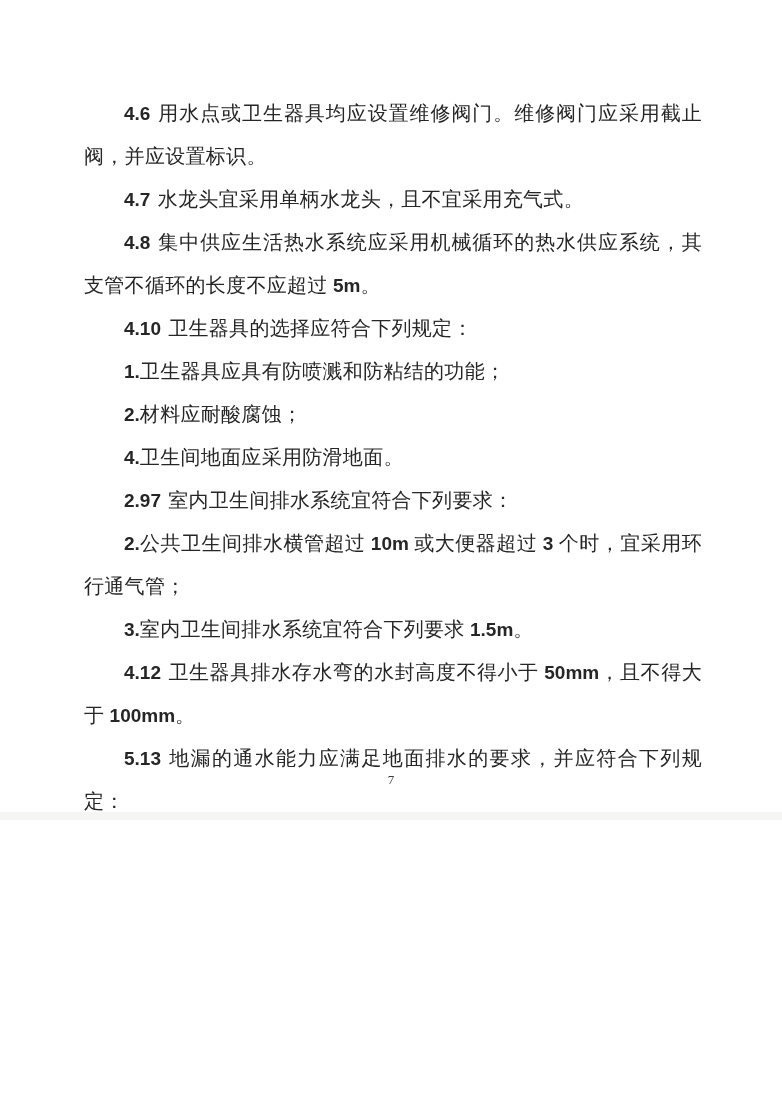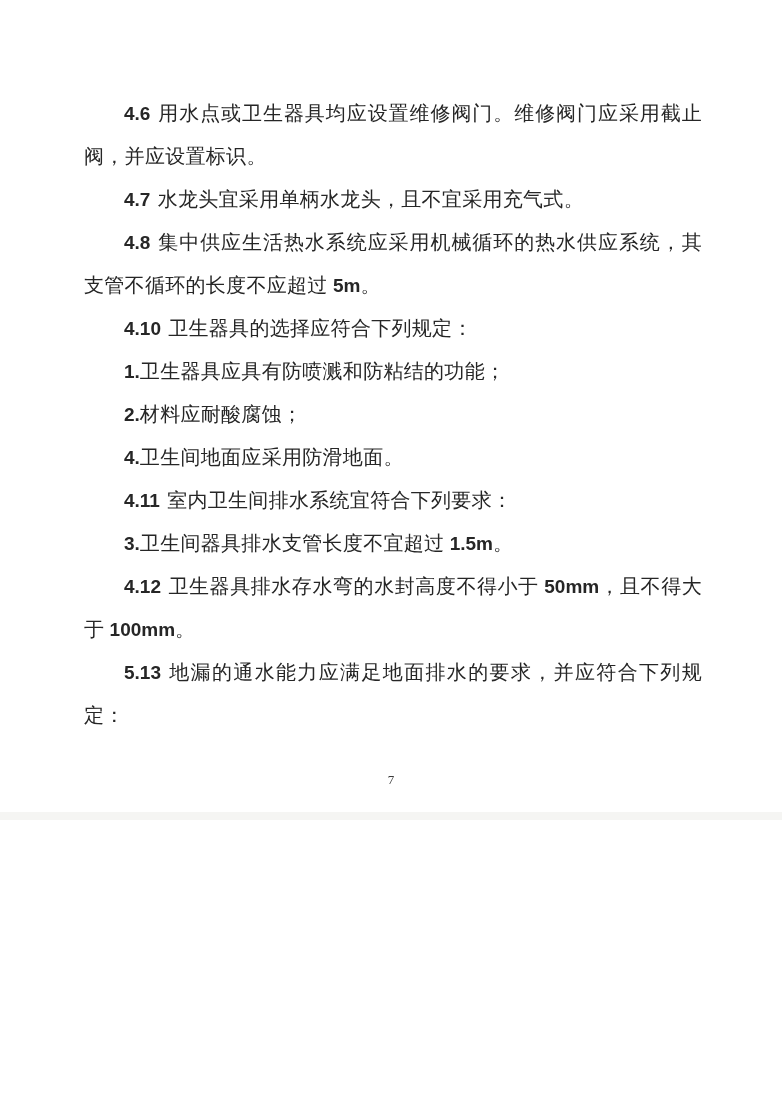--- a/index.html
+++ b/index.html
@@ -66,20 +66,21 @@
 
 <div class="page">
   <div class="content">
       <p class="para clause"><span class="p-label">4.6</span><span><span>用水点或卫生器具均应设置维修阀门。维修阀门应采用截止阀，并应设置标识。</span></span></p>
       <p class="para clause"><span class="p-label">4.7</span><span><span>水龙头宜采用单柄水龙头，且不宜采用充气式。</span></span></p>
       <p class="para clause"><span class="p-label">4.8</span><span><span>集中供应生活热水系统应采用机械循环的热水供应系统，其支管不循环的长度不应超过 </span><span class="latin">5m</span><span>。</span></span></p>
       <p class="para clause"><span class="p-label">4.10</span><span><span>卫生器具的选择应符合下列规定：</span></span></p>
       <p class="para item"><span class="p-label">1.</span><span><span>卫生器具应具有防喷溅和防粘结的功能；</span></span></p>
       <p class="para item"><span class="p-label">2.</span><span><span>材料应耐酸腐蚀；</span></span></p>
       <p class="para item"><span class="p-label">4.</span><span><span>卫生间地面应采用防滑地面。</span></span></p>
-      <p class="para clause"><span class="p-label">4.11</span><span><span>室内卫生间排水系统宜符合下列要求：</span></span></p>
-      <p class="para item"><span class="p-label">3.</span><span><span>卫生间器具排水支管长度不宜超过 </span><span class="latin">1.5m</span><span>。</span></span></p>
+      <p class="para clause"><span class="p-label">2.97</span><span><span>室内卫生间排水系统宜符合下列要求：</span></span></p>
+      <p class="para item"><span class="p-label">2.</span><span><span>公共卫生间排水横管超过 </span><span class="latin">10m</span><span> 或大便器超过 </span><span class="latin">3</span><span> 个时，宜采用环行通气管；</span></span></p>
+      <p class="para item"><span class="p-label">3.</span><span><span>室内卫生间排水系统宜符合下列要求 </span><span class="latin">1.5m</span><span>。</span></span></p>
       <p class="para clause"><span class="p-label">4.12</span><span><span>卫生器具排水存水弯的水封高度不得小于 </span><span class="latin">50mm</span><span>，且不得大于 </span><span class="latin">100mm</span><span>。</span></span></p>
       <p class="para clause"><span class="p-label">5.13</span><span><span>地漏的通水能力应满足地面排水的要求，并应符合下列规定：</span></span></p>
     </div>
   <div class="page-number">7</div>
   <div class="bottom-edge"></div>
 </div>
 
 </body></html>

